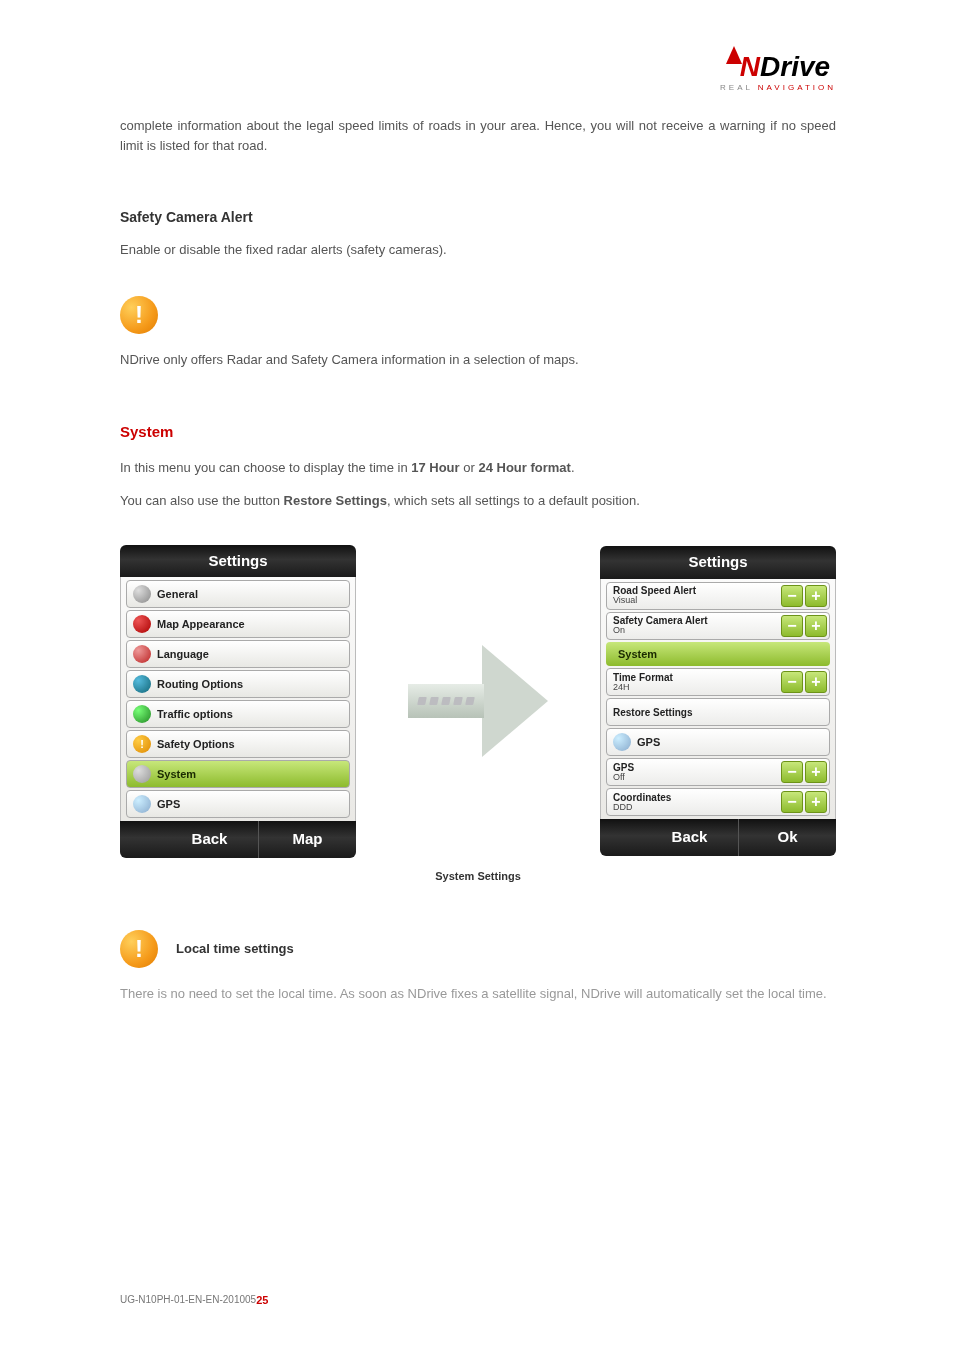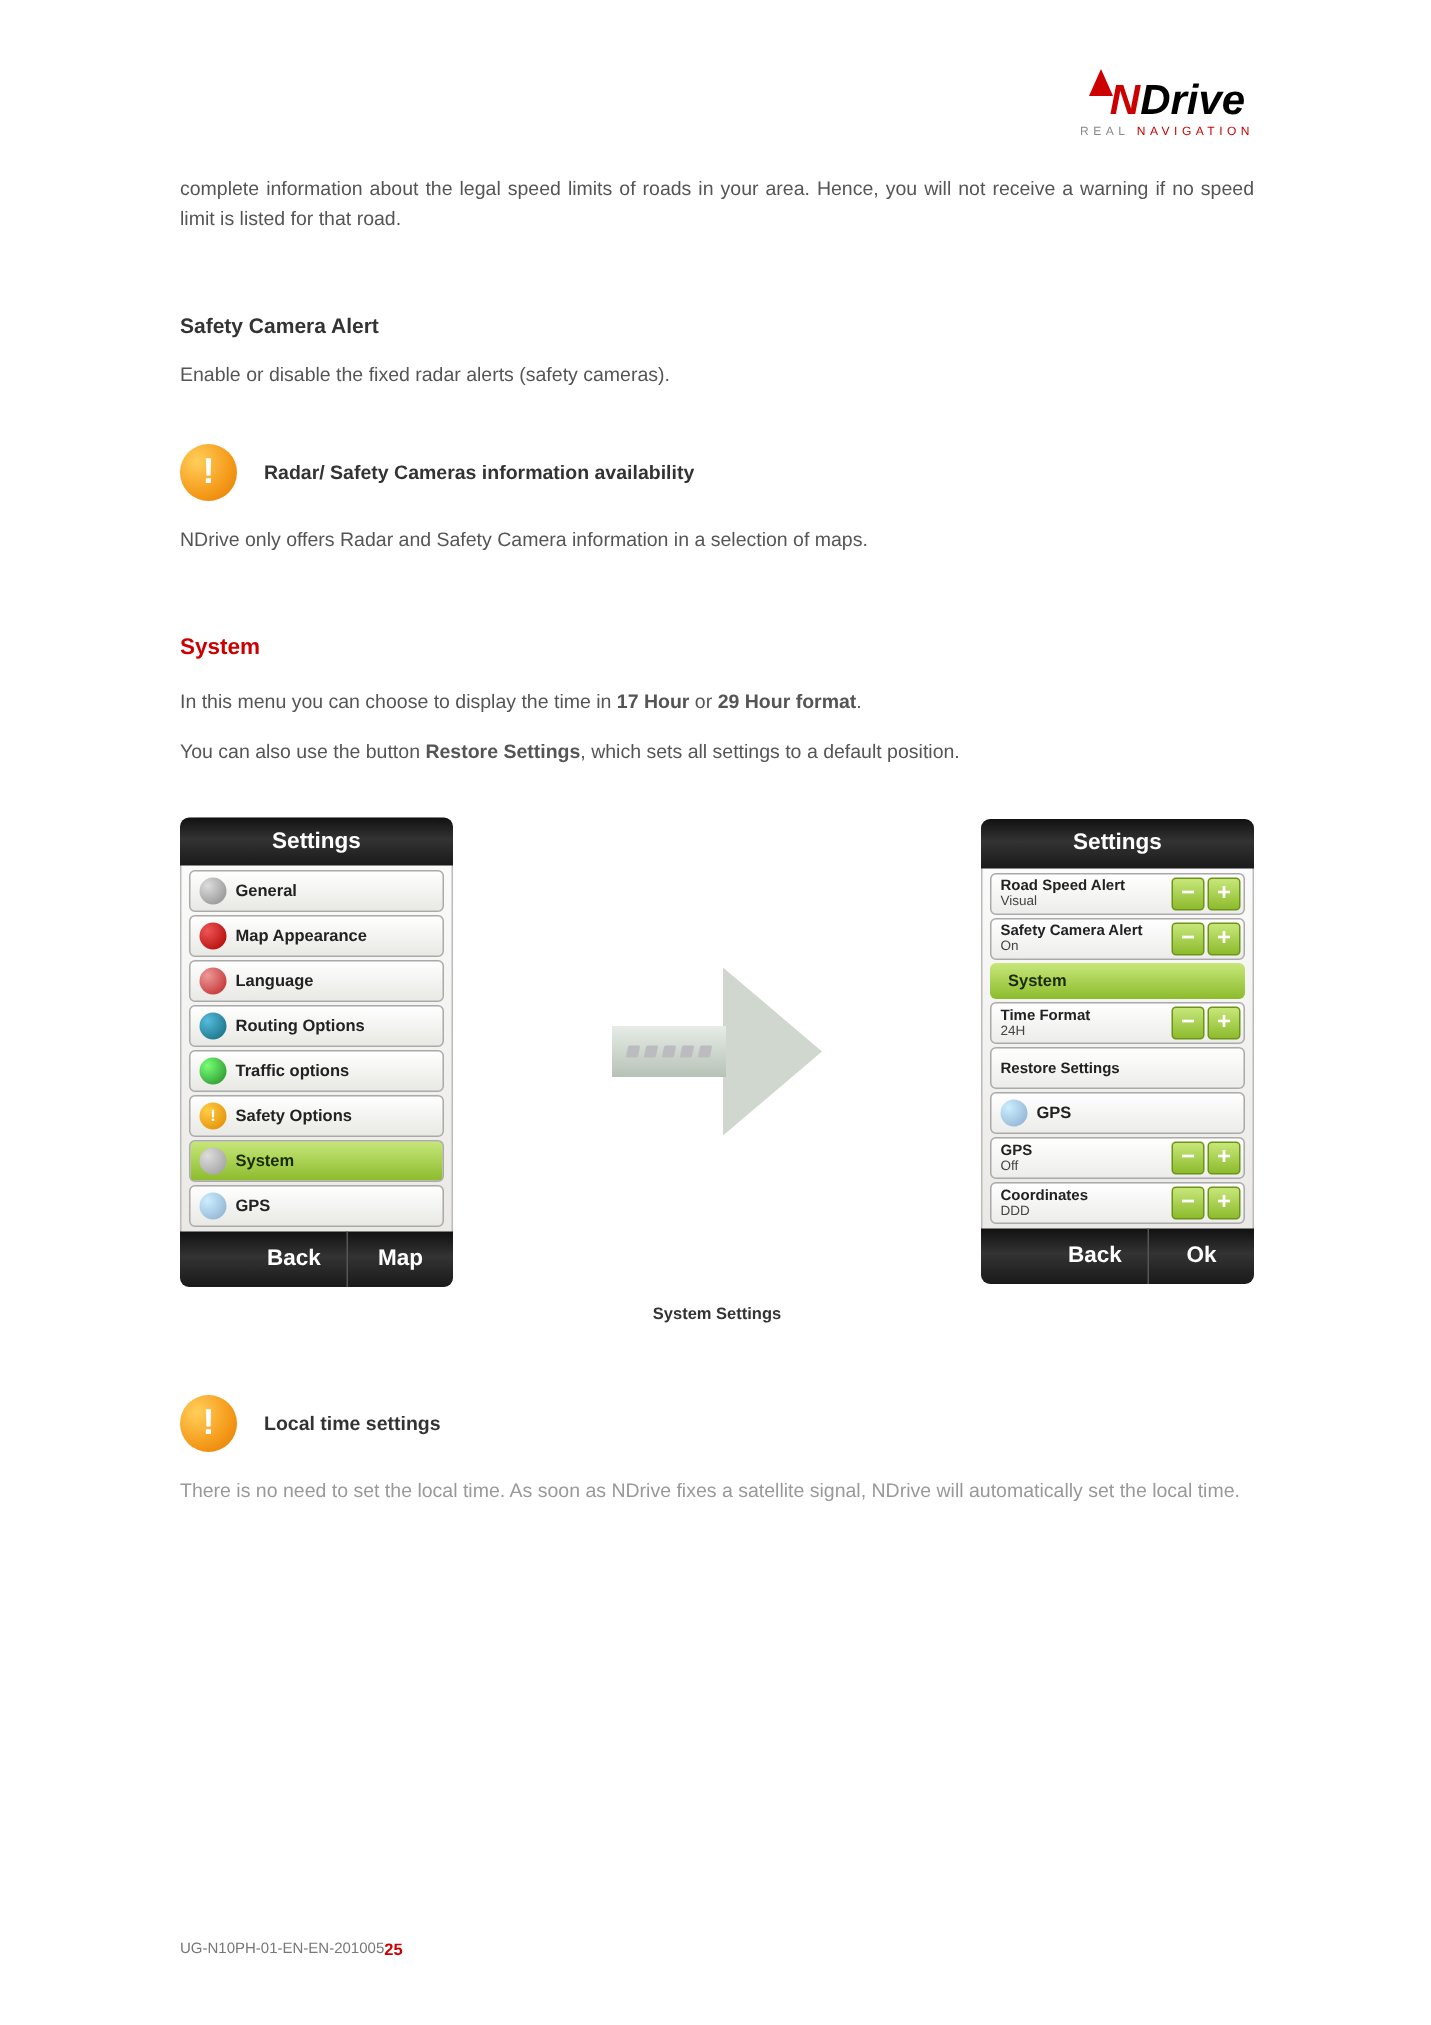--- a/index.html
+++ b/index.html
@@ -67,21 +67,21 @@
   }
   .callout-title { font-weight: bold; font-size: 13px; color: #333; }
 
   .screens {
     display: flex;
     align-items: center;
     justify-content: space-between;
     margin-top: 34px;
   }
   .screen {
-    width: 182px;
+    width: 236px;
     background: linear-gradient(#fdfdfd, #e7e6e2);
     border-radius: 12px;
     padding: 4px 6px 6px 6px;
     box-shadow: inset 0 0 0 1px #bbb;
   }
   .screen-title {
     background: linear-gradient(#111, #333 45%, #1a1a1a);
     color: #fff;
     font-weight: bold;
     font-size: 15px;
@@ -229,27 +229,26 @@
   <div class="content">
     <p>complete information about the legal speed limits of roads in your area. Hence, you will not receive a warning if no speed limit is listed for that road.</p>
 
     <div class="h2">Safety Camera Alert</div>
     <p>Enable or disable the fixed radar alerts (safety cameras).</p>
 
     <div class="callout">
       <div class="callout-icon">
           <span>!</span>
         </div>
-      <div class="callout-title">Radar/ Safety Cameras information availability</div>
     </div>
     <p>NDrive only offers Radar and Safety Camera information in a selection of maps.</p>
 
     <div class="h2-red">System</div>
     <p>
-      <span>In this menu you can choose to display the time in </span><b>17 Hour</b><span> or </span><b>29 Hour format</b><span>.</span>
+      <span>In this menu you can choose to display the time in </span><b>17 Hour</b><span> or </span><b>24 Hour format</b><span>.</span>
     </p>
     <p>
       <span>You can also use the button </span><b>Restore Settings</b><span>, which sets all settings to a default position.</span>
     </p>
 
     <div class="screens">
 
       <div class="screen">
         <div class="screen-title">Settings</div>
         <div class="row">

